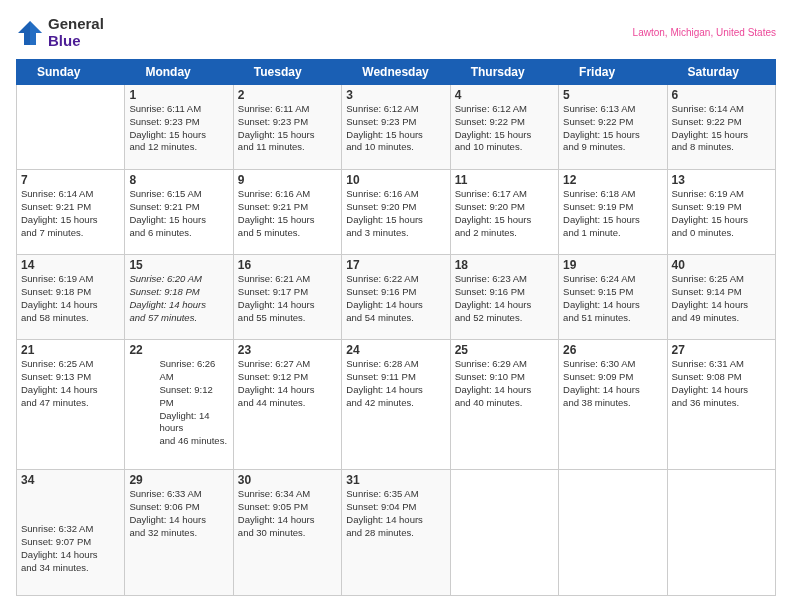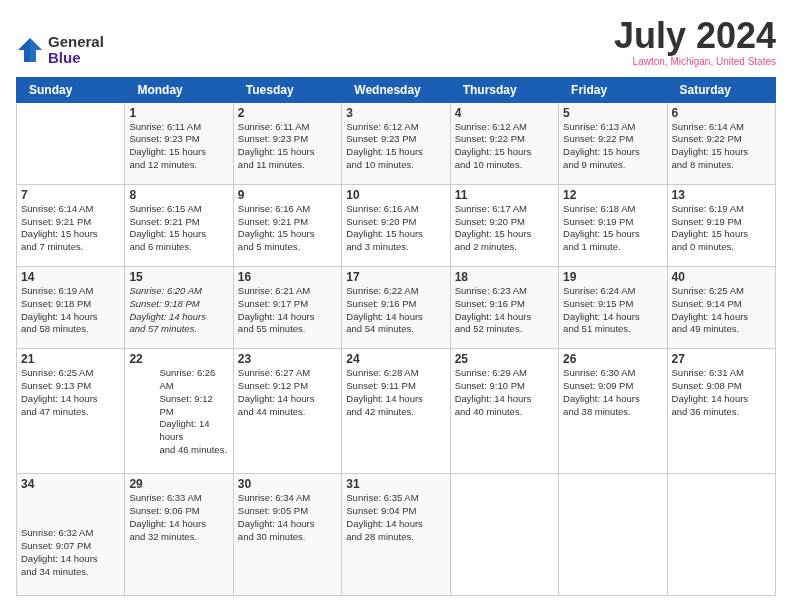--- a/index.html
+++ b/index.html
@@ -13,21 +13,21 @@
     .page {
       width: 792px;
       height: 612px;
       padding: 16px;
       display: flex;
       flex-direction: column;
     }
     .header {
       display: flex;
       justify-content: space-between;
-      align-items: flex-end;
+      align-items: center;
       margin-bottom: 10px;
     }
     .logo {
       display: flex;
       align-items: center;
       gap: 4px;
     }
     .logo-text {
       display: flex;
       flex-direction: column;
@@ -63,21 +63,21 @@
     .calendar {
       width: 100%;
       border-collapse: collapse;
       flex: 1;
     }
     .calendar thead tr th {
       background-color: #1a5fb4;
       color: #fff;
       font-size: 12px;
       font-weight: bold;
-      padding: 5px 12px;
+      padding: 5px 20px;
       text-align: left;
       border: 1px solid #1a5fb4;
     }
     .calendar tbody tr td {
       border: 1px solid #ccc;
       vertical-align: top;
       padding: 3px 4px;
       width: calc(100% / 7);
       background: #fff;
     }
@@ -109,21 +109,20 @@
       <svg class="logo-icon" viewBox="0 0 28 28">
         <polygon points="14,2 26,14 20,14 20,26 8,26 8,14 2,14" fill="#1a5fb4"></polygon>
         <polygon points="14,2 26,14 20,14 20,26 14,26 14,2" fill="#2d7dd2" opacity="0.5"></polygon>
       </svg>
       <div class="logo-text">
         <span class="logo-general">General</span>
         <span class="logo-blue">Blue</span>
       </div>
     </div>
     <div class="title-block">
-      <div class="main-title">July 2024</div>
       <div class="subtitle">Lawton, Michigan, United States</div>
     </div>
   </div>
 
   <table class="calendar">
     <thead>
       <tr>
           <th>Sunday</th>
           <th>Monday</th>
           <th>Tuesday</th>

